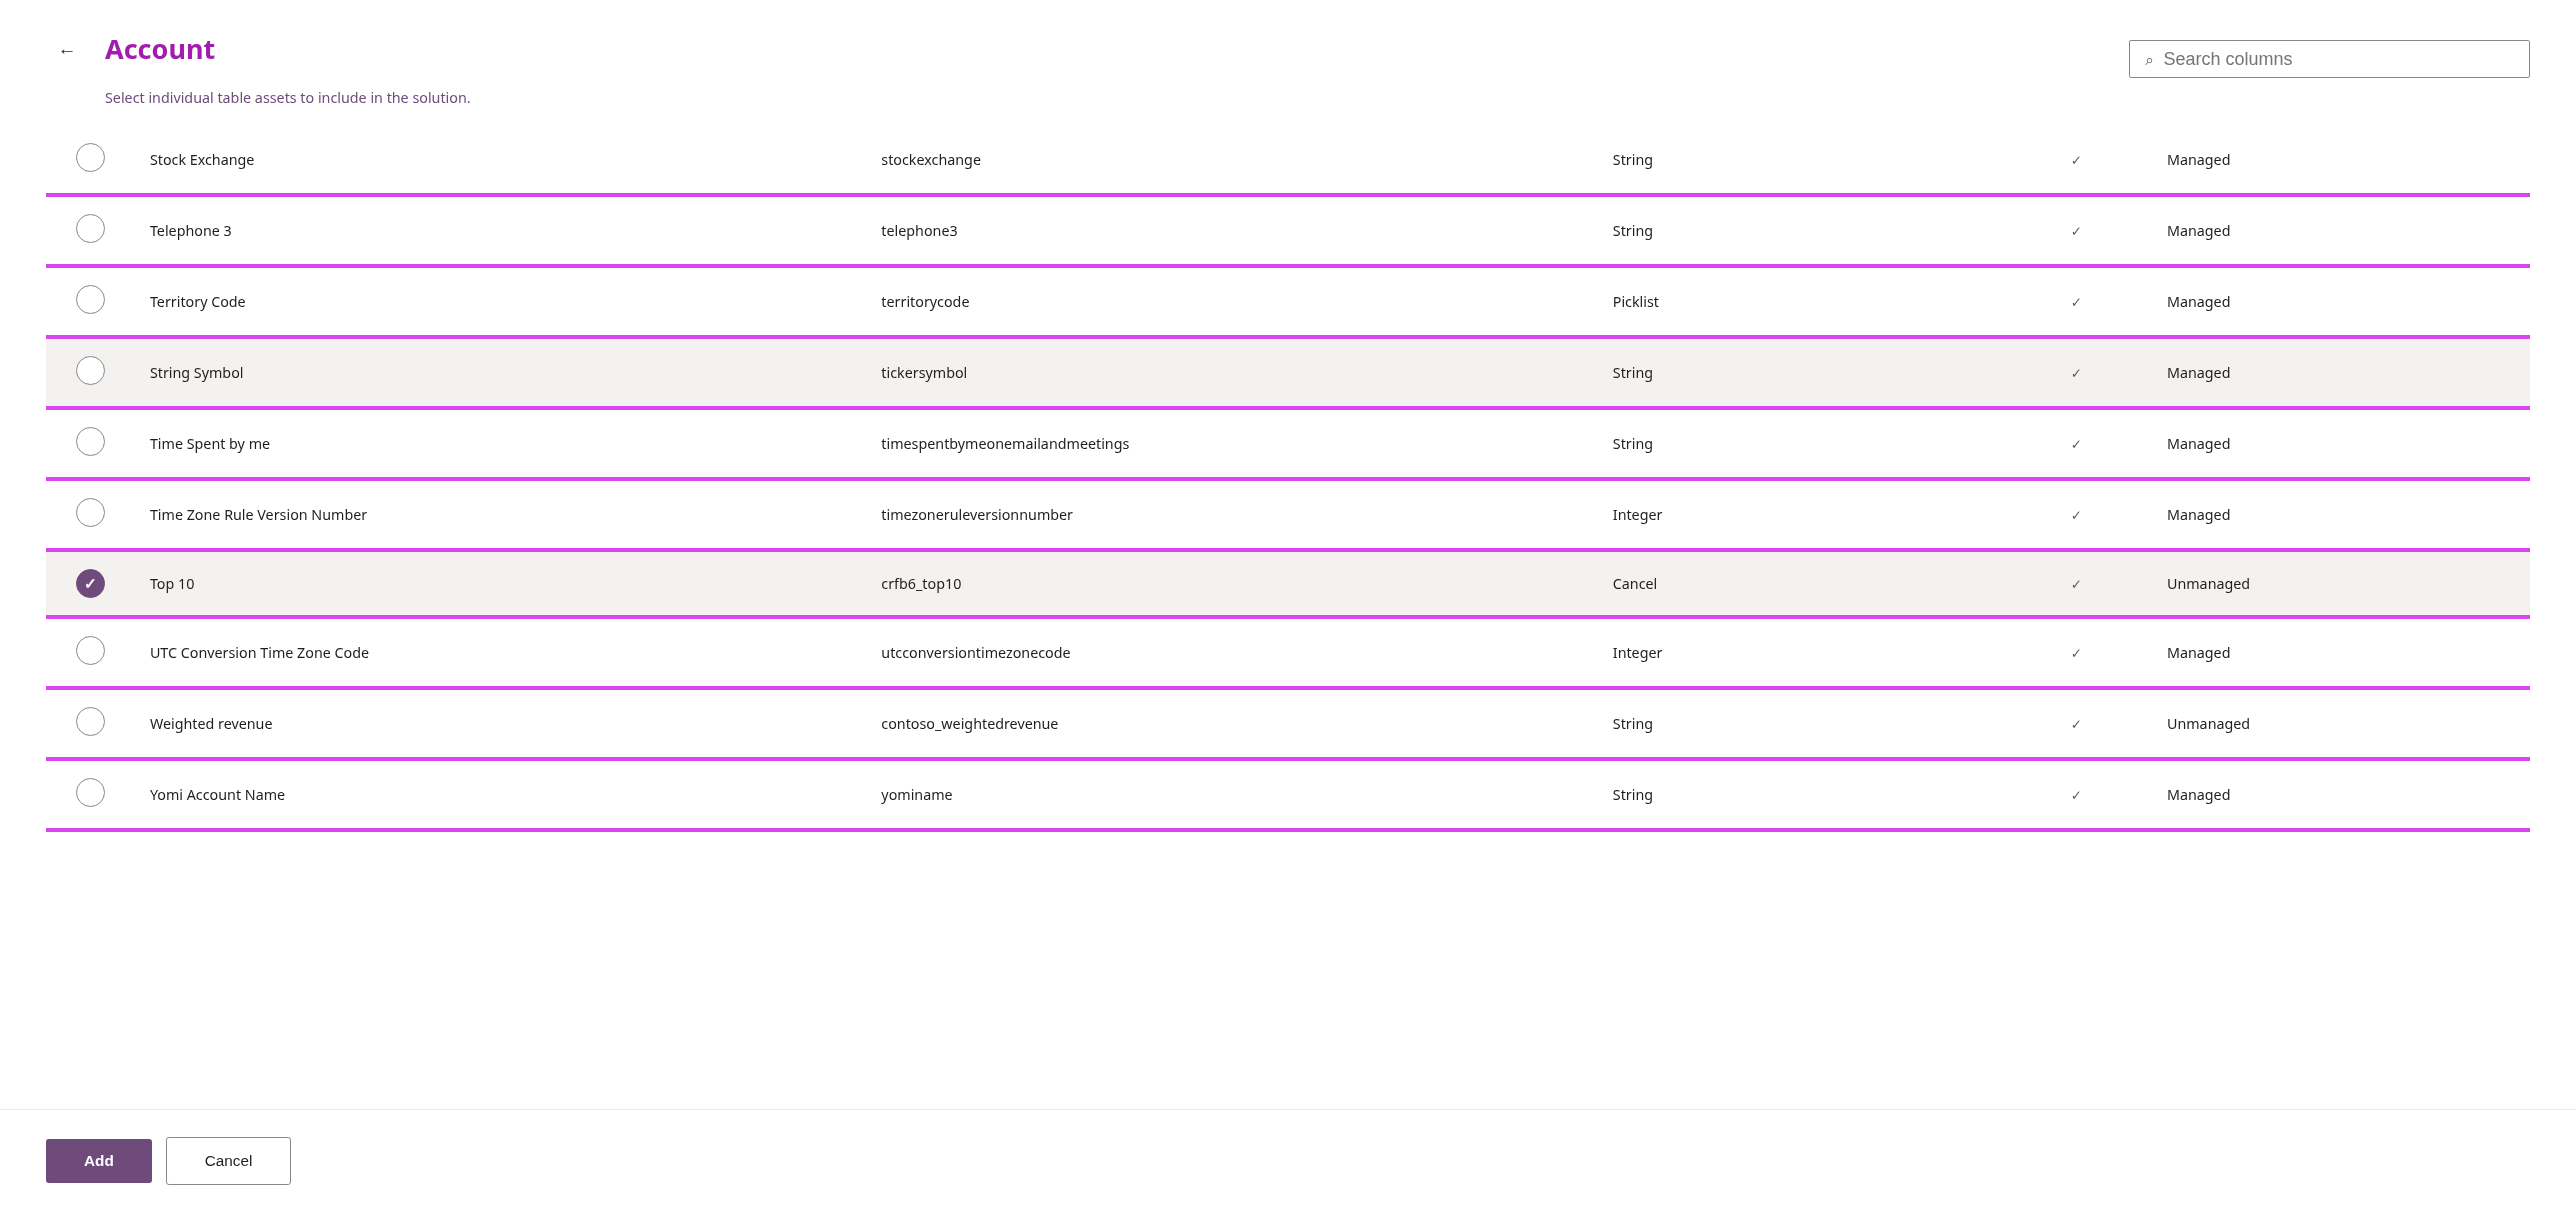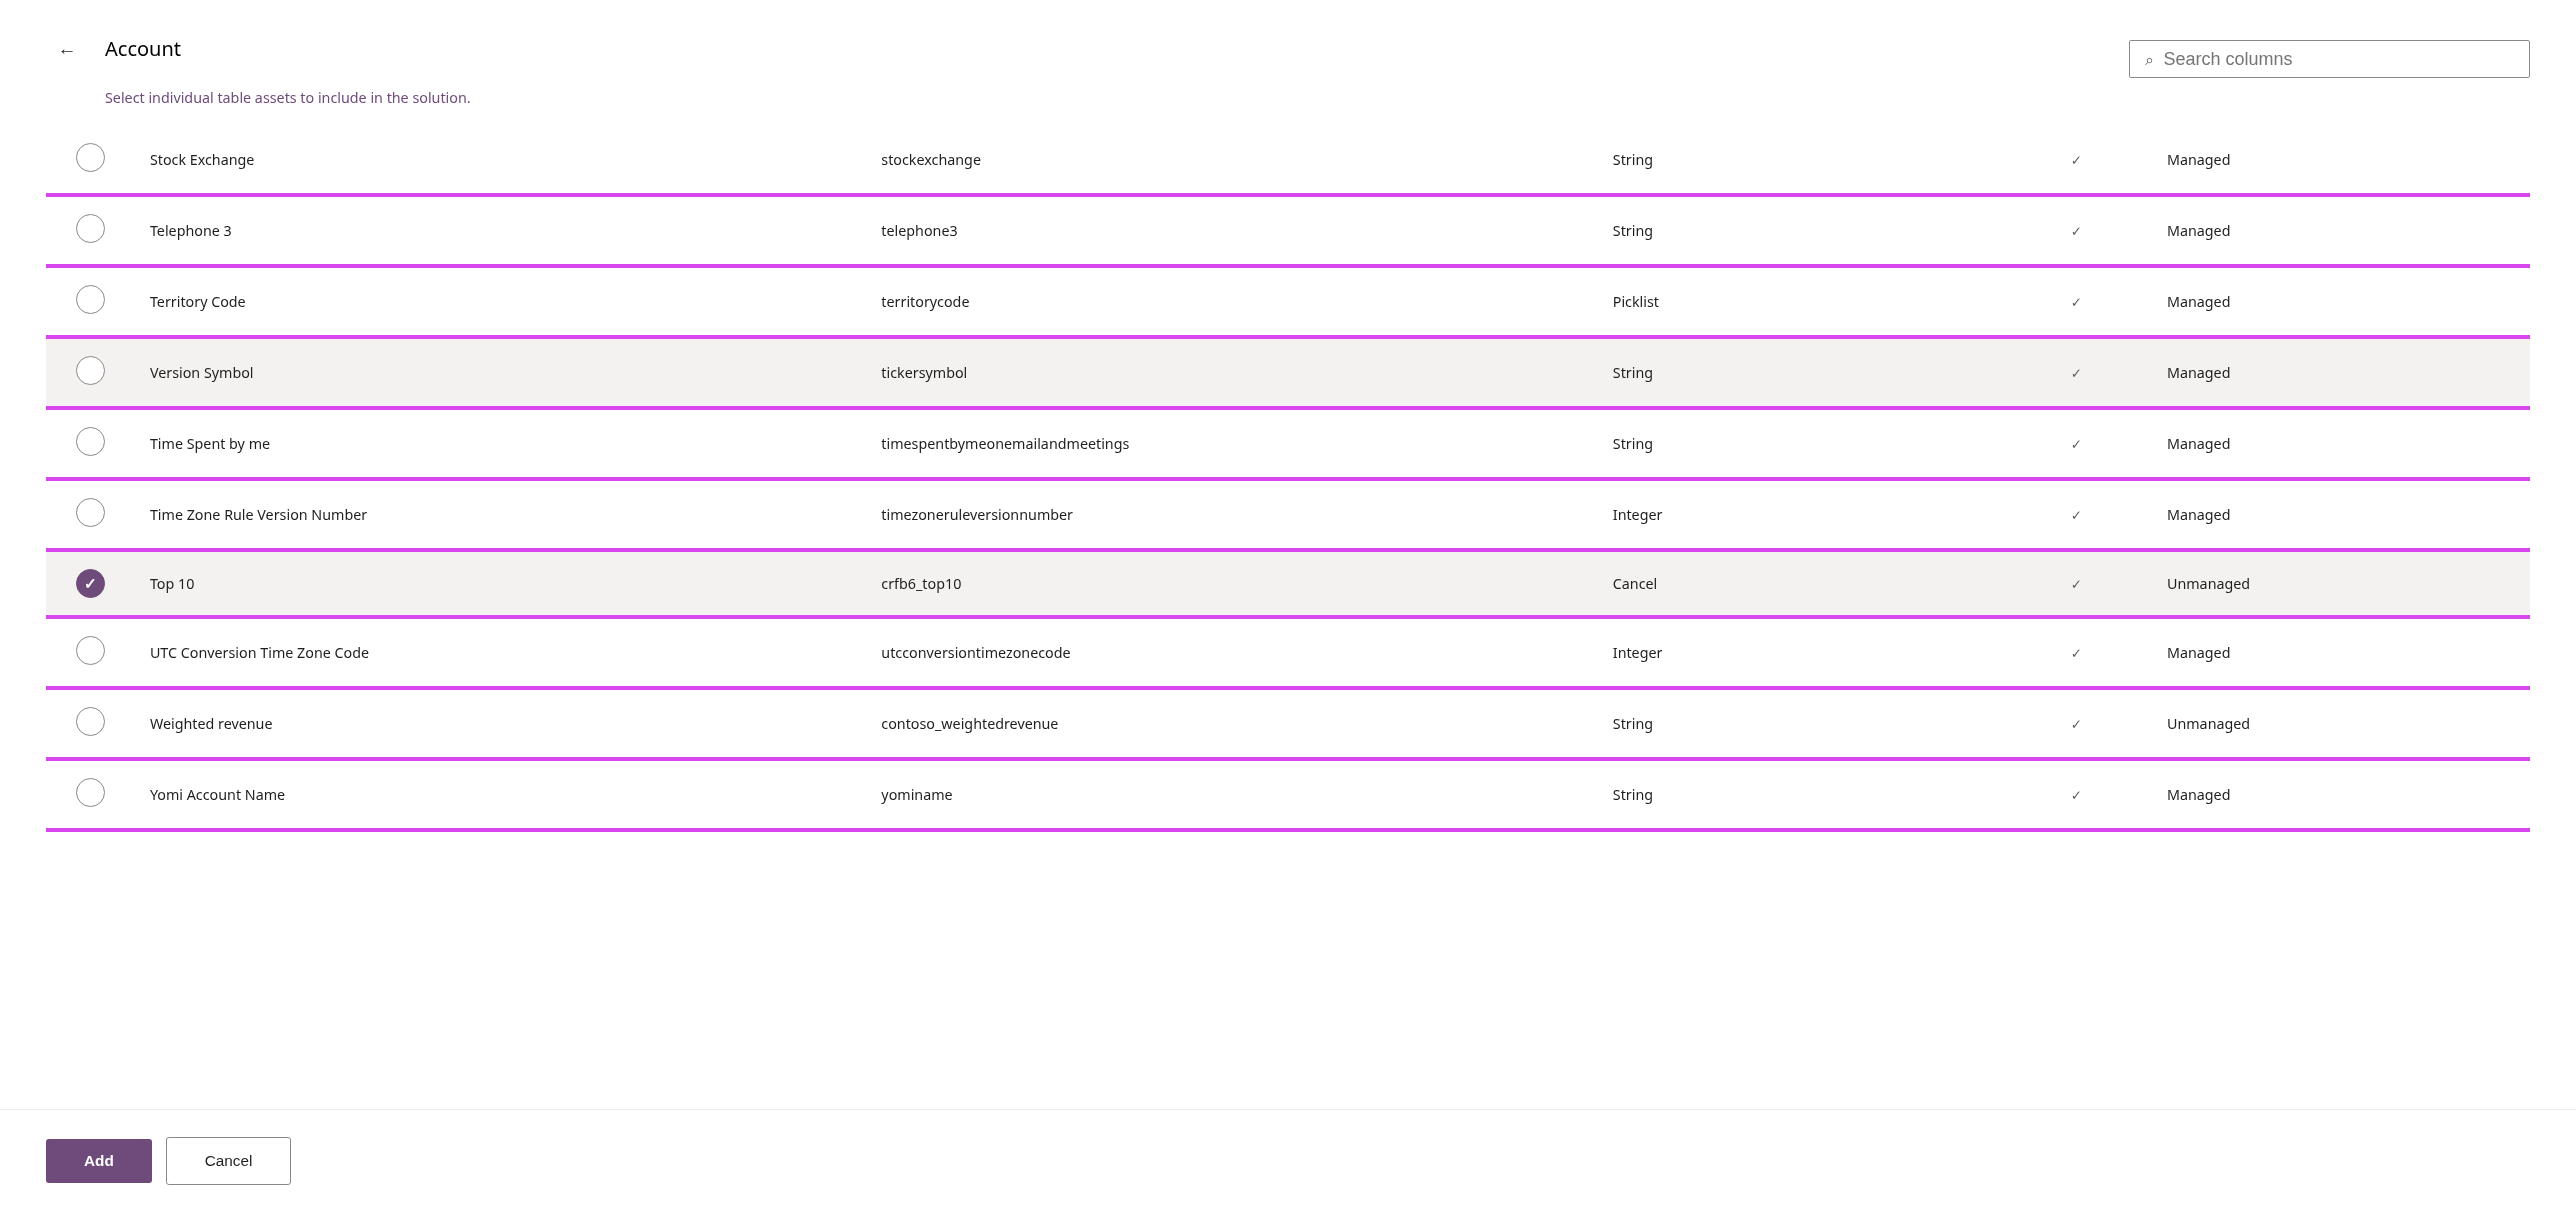--- a/index.html
+++ b/index.html
@@ -40,23 +40,23 @@
       display: flex;
       align-items: center;
       justify-content: center;
       cursor: pointer;
       border-radius: 3.8px;
       color: #201f1e;
       font-size: 19px;
     }
 
     .dialog-title {
-      font-size: 20px;
-      font-weight: 400;
-      color: #000000;
+      font-size: 27px;
+      font-weight: 700;
+      color: #a21caf;
     }
 
     .close-button {
       width: 42px;
       height: 42px;
       display: flex;
       align-items: center;
       justify-content: center;
       cursor: pointer;
       border-radius: 3.8px;
@@ -258,21 +258,21 @@
           <tr>
             <td class="col-checkbox"><div class="checkbox-circle"></div></td>
             <td class="col-name">Territory Code</td>
             <td class="col-logical">territorycode</td>
             <td class="col-type">Picklist</td>
             <td class="col-check"><span class="checkmark">✓</span></td>
             <td class="col-managed">Managed</td>
           </tr>
           <tr class="selected-row">
             <td class="col-checkbox"><div class="checkbox-circle"></div></td>
-            <td class="col-name">Version Symbol</td>
+            <td class="col-name">String Symbol</td>
             <td class="col-logical">tickersymbol</td>
             <td class="col-type">String</td>
             <td class="col-check"><span class="checkmark">✓</span></td>
             <td class="col-managed">Managed</td>
           </tr>
           <tr>
             <td class="col-checkbox"><div class="checkbox-circle"></div></td>
             <td class="col-name">Time Spent by me</td>
             <td class="col-logical">timespentbymeonemailandmeetings</td>
             <td class="col-type">String</td>

